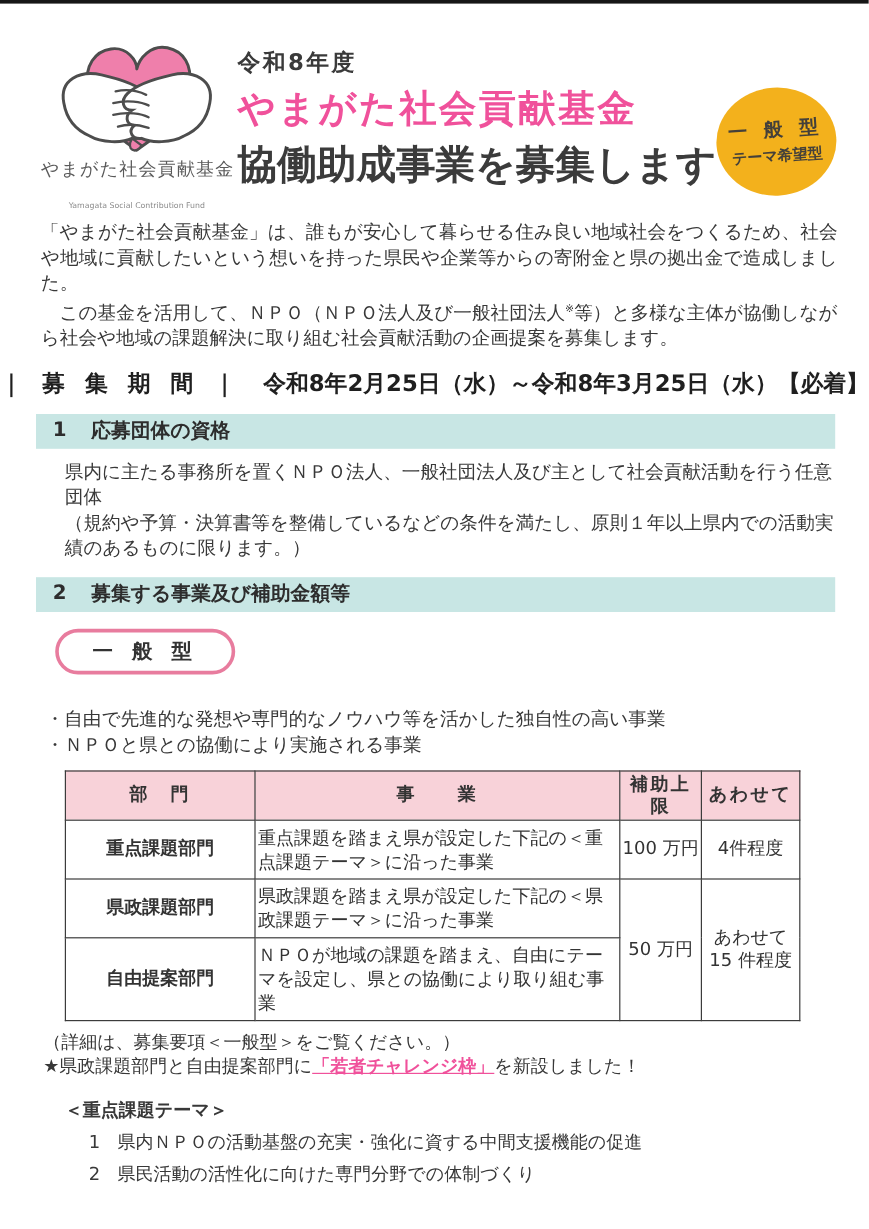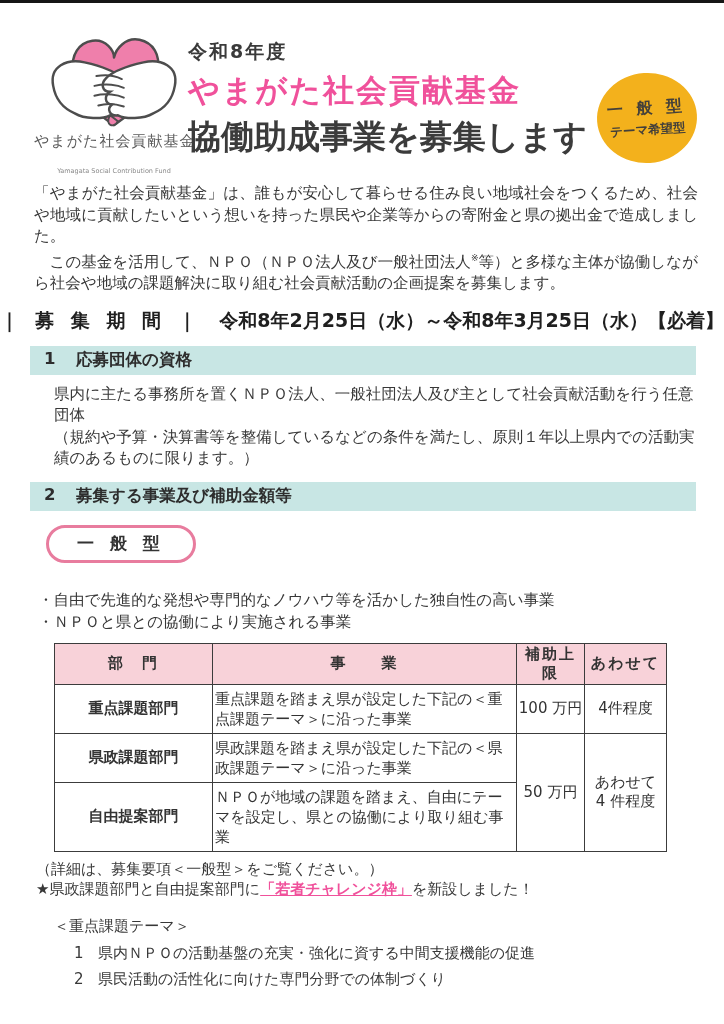--- a/index.html
+++ b/index.html
@@ -5,21 +5,21 @@
   html,body { margin:0; padding:0; background:#ffffff; }
   body { width:724px; font-family:"DejaVu Sans",sans-serif; color:#333; }
   .page { position:relative; width:724px; height:1024px; overflow:hidden; background:#fff; border-top:3px solid #161616; box-sizing:border-box; }
 
   
   .header { position:relative; height:176px; }
   .logo { position:absolute; left:34px; top:26px; width:160px; text-align:center; }
   .logo svg { width:138px; height:102px; display:block; margin:0 auto; }
   .logo-name { font-size:15px; color:#5a5a5a; letter-spacing:1px; margin-top:1px; white-space:nowrap; }
   .logo-en { font-size:6.5px; color:#8a8a8a; margin-top:16px; }
-  .titles { position:absolute; left:188px; top:36px; white-space:nowrap; }
+  .titles { position:absolute; left:198px; top:36px; white-space:nowrap; }
   .fy { font-size:19px; font-weight:bold; color:#3a3a3a; letter-spacing:2px; }
   .title-pink { font-size:31px; font-weight:bold; color:#f0519b; letter-spacing:2px; margin-top:5px; }
   .title-black { font-size:33px; font-weight:bold; color:#3b3b3b; margin-top:3px; }
   .badge { position:absolute; left:597px; top:70px; width:100px; height:90px; border-radius:50%;
            display:flex; flex-direction:column; align-items:center; justify-content:center;
            transform:rotate(-4deg); }
   .badge-l1 { font-size:16px; font-weight:bold; letter-spacing:4px; color:#44403a; }
   .badge-l2 { font-size:12.5px; font-weight:bold; color:#44403a; margin-top:3px; white-space:nowrap; }
 
   
@@ -52,21 +52,21 @@
   td.desc { padding:4px 2px; line-height:20px; }
   td.limit, td.count { text-align:center; line-height:19px; }
   .grant-table tbody tr { height:45px; }
 
   
   .star { margin:7px 24px 0 36px; font-size:15px; line-height:20px; color:#383838; }
   .star .pink-link { color:#f0519b; text-decoration:underline; font-weight:bold; }
 
   
   .themes { margin:18px 24px 0 54px; font-size:15px; color:#383838; }
-  .theme-head { font-weight:normal; margin-bottom:8px; }
+  .theme-head { font-weight:bold; margin-bottom:8px; }
   .theme-item { display:flex; margin-bottom:7px; }
   .theme-num { width:44px; padding-left:20px; box-sizing:border-box; flex:none; }
   .theme-text { flex:1; }
 </style>
 </head>
 <body>
 
 <div class="page">
 
   <div class="header">
@@ -155,21 +155,21 @@
         <td class="desc">重点課題を踏まえ県が設定した下記の＜重点課題テーマ＞に沿った事業</td>
         <td class="limit">100 万円</td>
         <td class="count">4件程度</td>
       </tr>
       <tr>
         <td class="dept">県政課題部門</td>
         <td class="desc">県政課題を踏まえ県が設定した下記の＜県政課題テーマ＞に沿った事業</td>
         <td class="limit" rowspan="2">50 万円</td>
         <td class="count" rowspan="2">
           <div>あわせて</div>
-          <div>4 件程度</div>
+          <div>15 件程度</div>
         </td>
       </tr>
       <tr>
         <td class="dept">自由提案部門</td>
         <td class="desc">ＮＰＯが地域の課題を踏まえ、自由にテーマを設定し、県との協働により取り組む事業</td>
       </tr>
     </tbody>
   </table>
 
   <div class="star">

